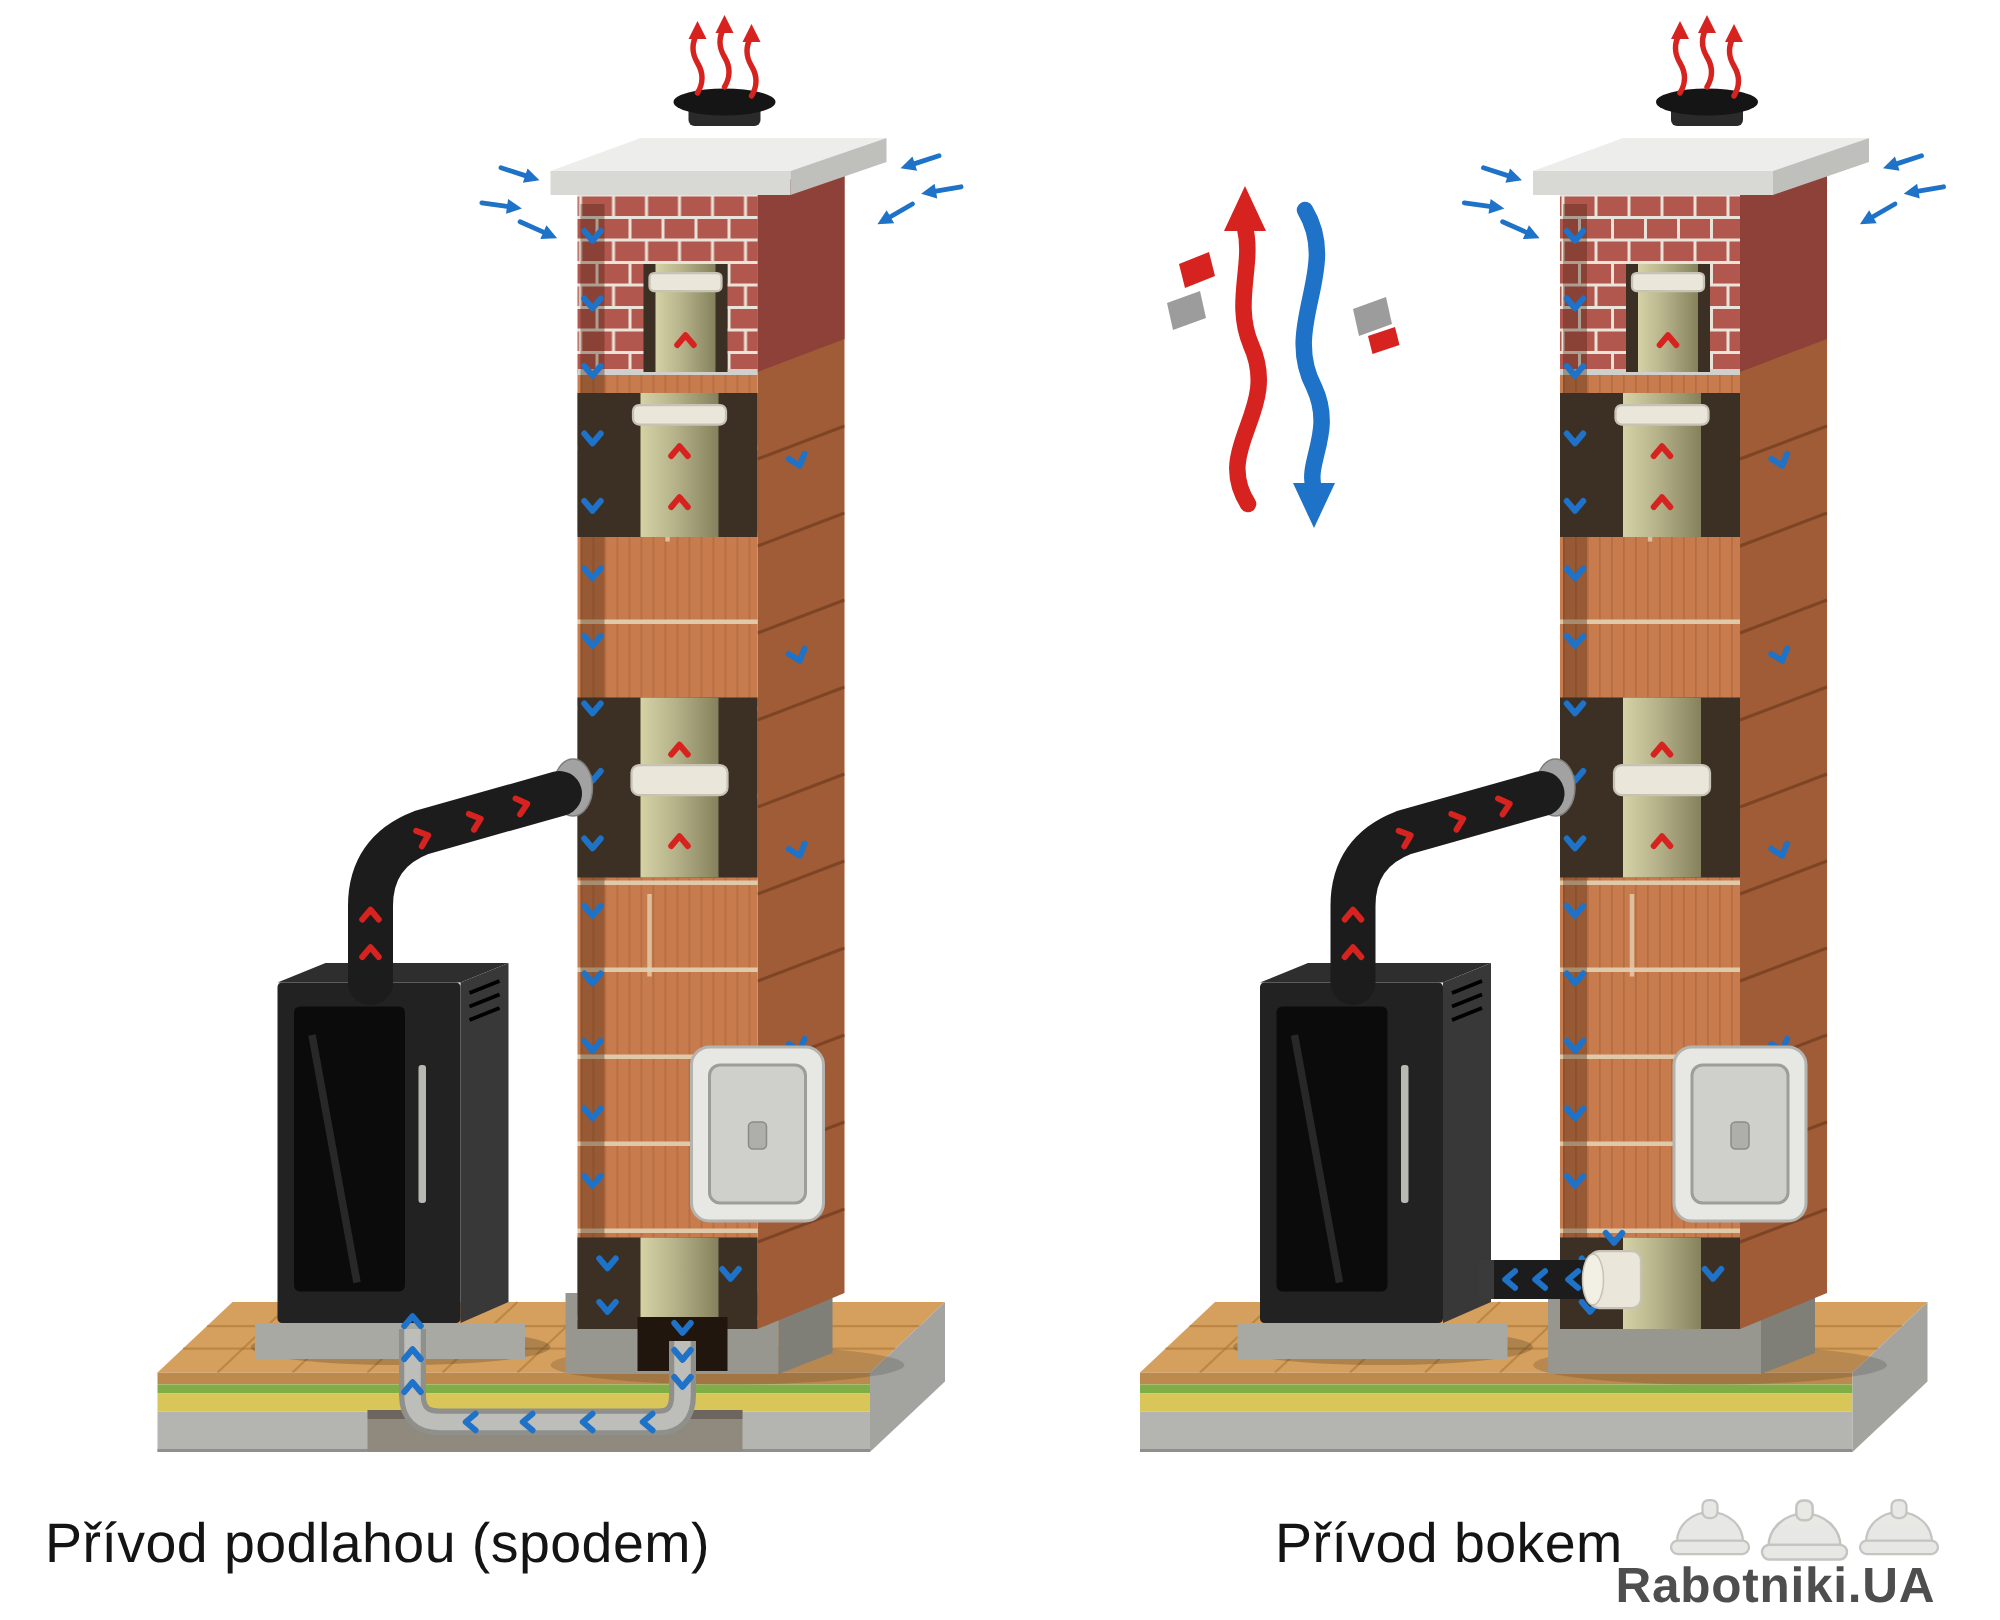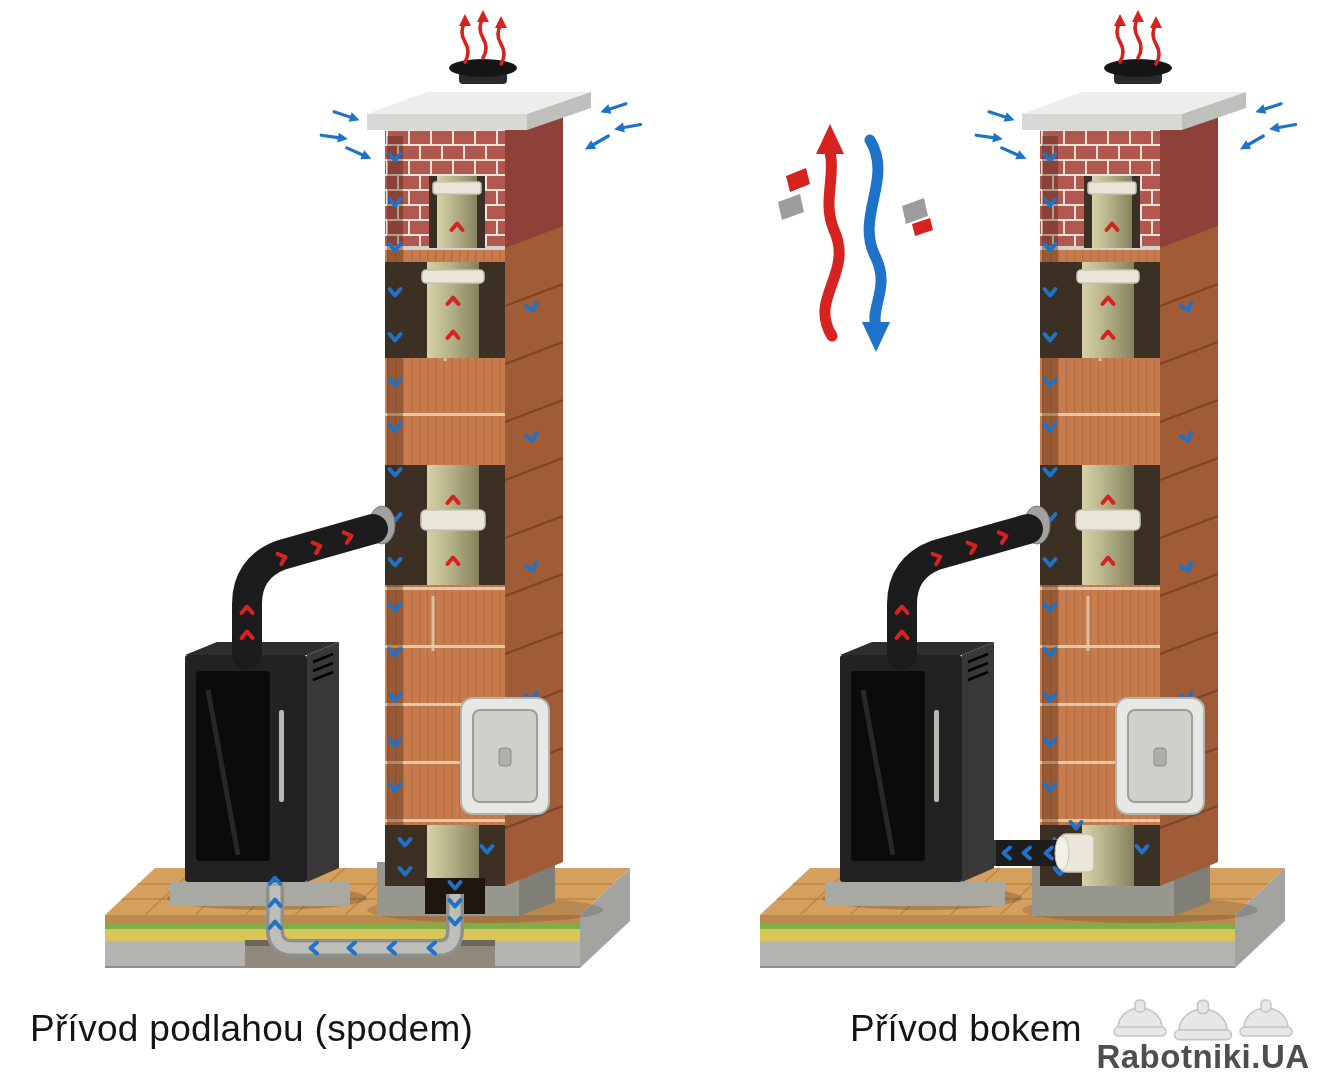--- a/index.html
+++ b/index.html
@@ -3,21 +3,21 @@
 <meta charset="utf-8">
 <style>
   html,body{margin:0;padding:0;background:#fff;}
   .stage{position:relative;width:1333px;height:1080px;background:#fff;overflow:hidden;
          font-family:"Liberation Sans",sans-serif;}
   .fig{position:absolute;}
   .caption{position:absolute;top:1008px;font-size:37px;color:var(--text,#141414);
            text-align:left;letter-spacing:.3px;}
   .caption-left{left:30px;width:600px;}
   .caption-right{left:850px;width:480px;}
-  .watermark{position:absolute;right:4px;bottom:4px;width:252px;text-align:center;opacity:.92;}
+  .watermark{position:absolute;right:4px;bottom:4px;width:252px;opacity:.92;}
   .helmets{display:flex;justify-content:center;gap:4px;margin-bottom:-6px;}
   .wm-text{font-size:33px;font-weight:700;color:var(--watermark-text,#3f3f3f);letter-spacing:.5px;}
 
   
   .f-capTop{fill:#ededeb}.f-capFront{fill:#d8d8d5}.f-capSide{fill:#bfbfbc}
   .f-cowl{fill:#151515}.f-cowl2{fill:#2a2a2a}
   .f-brick{fill:var(--brick-red)}.f-brickSide{fill:#8e4138}.f-mortar{fill:var(--brick-mortar)}
   .f-orange{fill:var(--block-orange)}.f-orangeSide{fill:var(--block-orange-side)}
   .f-int{fill:var(--interior-dark)}
   .f-metal{fill:var(--pipe-metal)}

